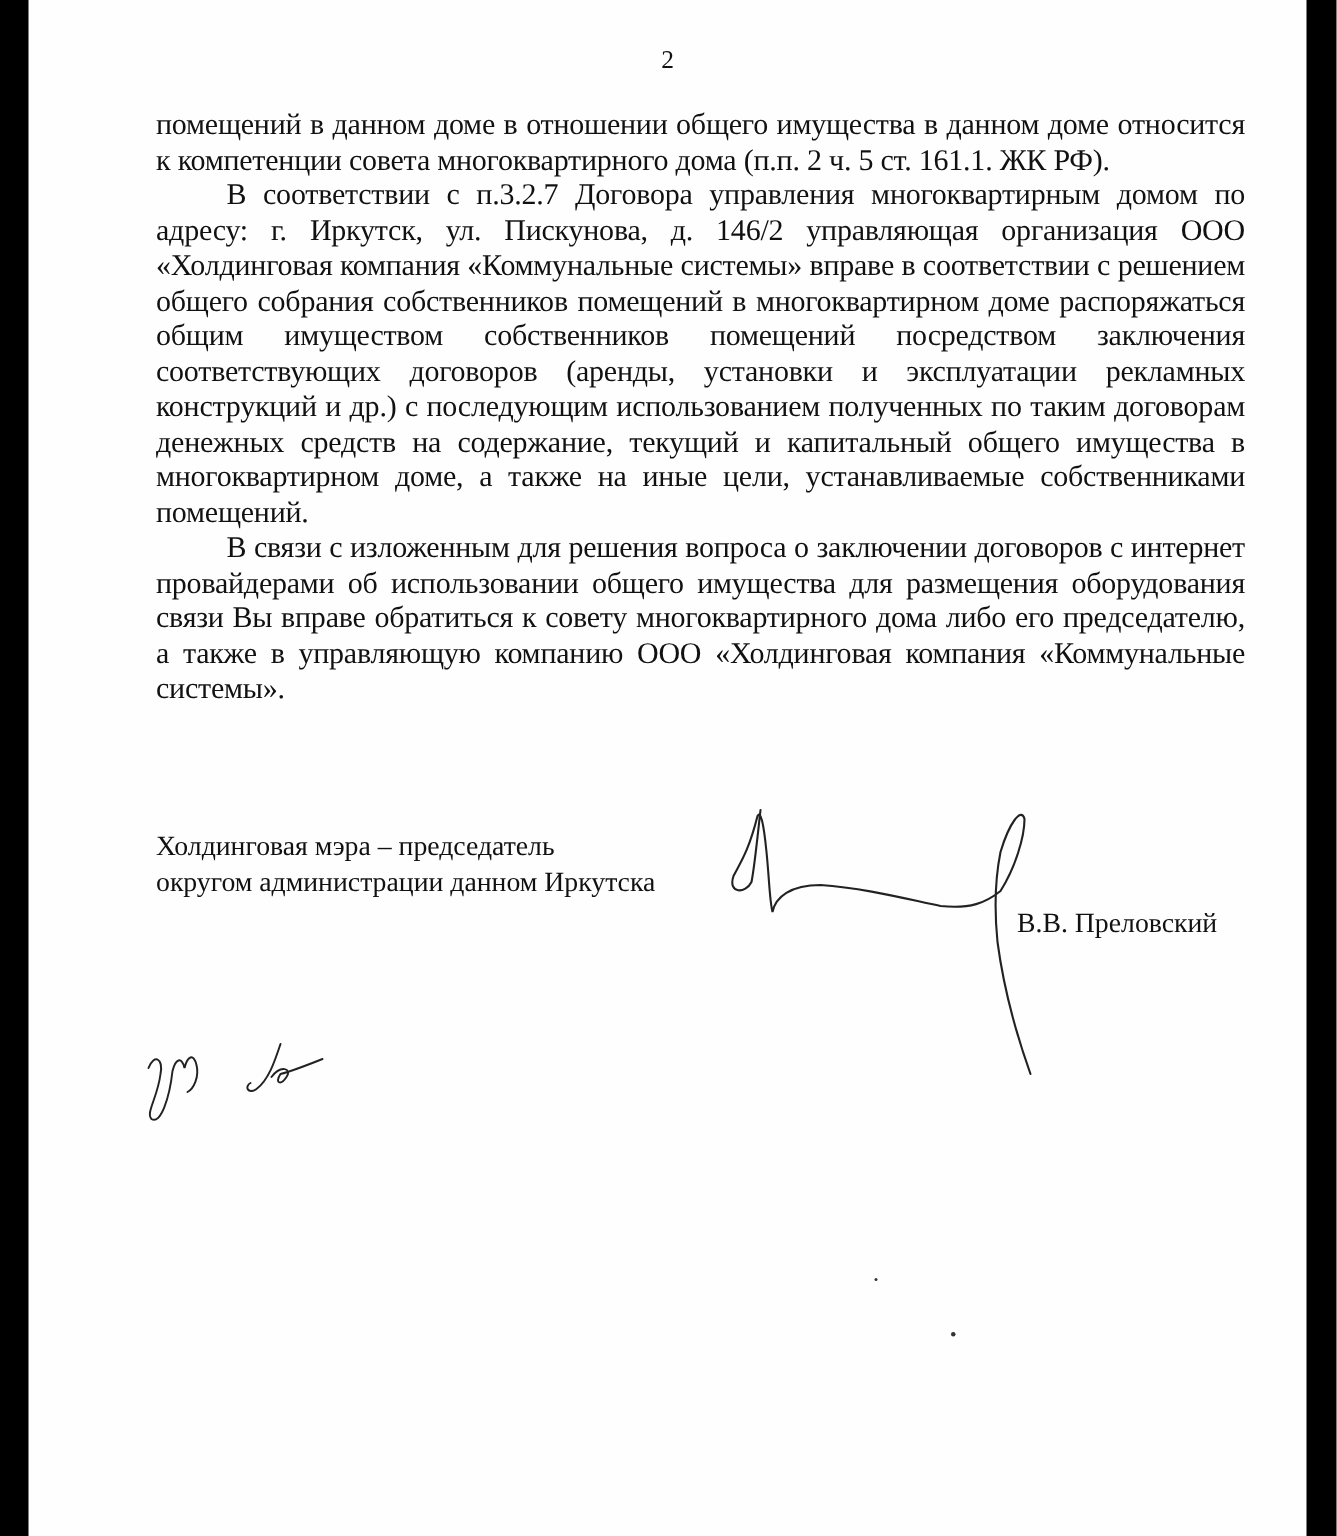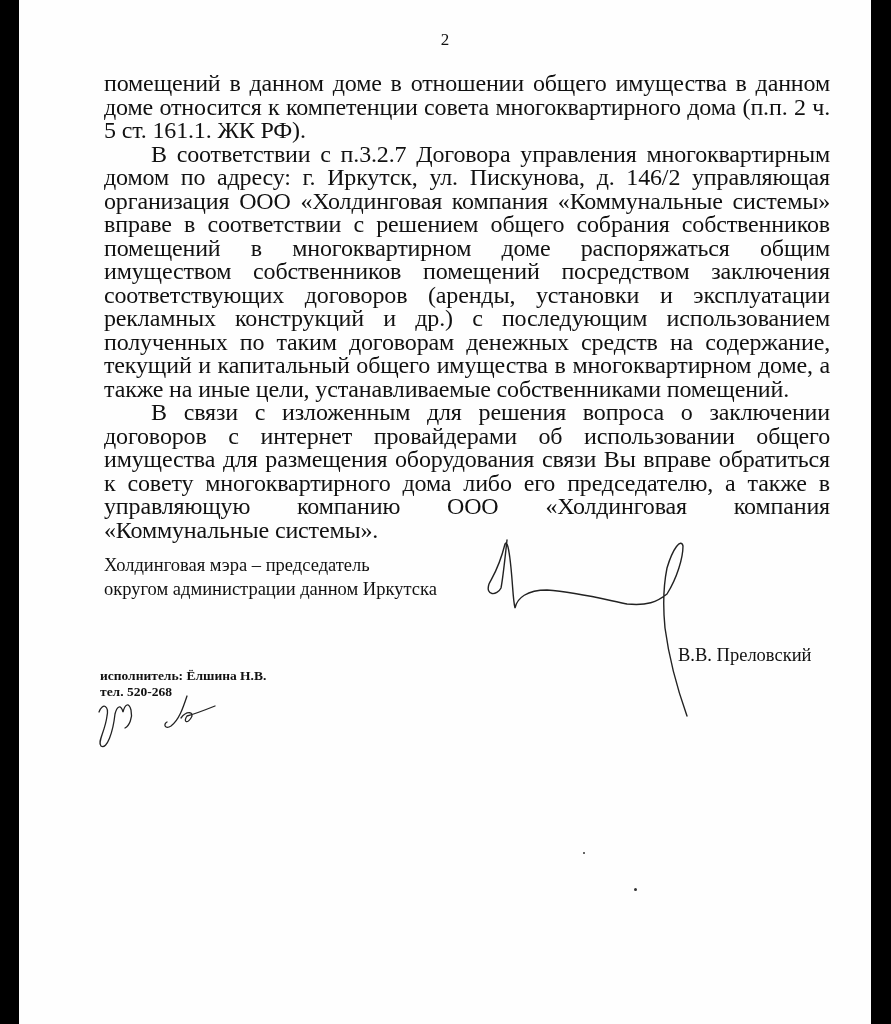--- a/index.html
+++ b/index.html
@@ -9,30 +9,30 @@
   }
   .page {
     position: absolute; left: 19px; top: 0; width: 852px; height: 1024px; background: #fefefe;
   }
   .page-number {
     position: absolute; top: 30px; left: 0; width: 100%; text-align: center;
     font-size: 17px; color: #111;
   }
   .body-text {
     position: absolute; left: 85px; top: 72px; width: 726px;
-    font-size: 24px; line-height: 23.5px; color: #111; text-align: justify;
+    font-size: 20px; line-height: 23.5px; color: #111; text-align: justify;
     letter-spacing: -0.15px;
   }
   .body-text p { margin: 0; }
   .body-text p.indent { text-indent: 47px; }
   .signer {
     position: absolute; left: 85px; top: 554px; font-size: 18.5px; line-height: 23.5px; color: #111;
   }
   .signer-name {
-    position: absolute; left: 659px; top: 606px; font-size: 18.5px; color: #111; margin-top: 39px;
+    position: absolute; left: 659px; top: 606px; font-size: 18.5px; color: #111;
   }
   .executor {
     position: absolute; left: 81px; top: 668px; font-size: 13.5px; line-height: 16px; color: #111;
     font-weight: bold;
   }
   svg.sig { position: absolute; overflow: visible; }
   .speck { position: absolute; width: 3px; height: 3px; background: #333; border-radius: 50%; }
 </style>
 </head>
 <body>
@@ -50,24 +50,20 @@
     <div>Холдинговая мэра – председатель</div>
     <div>округом администрации данном Иркутска</div>
   </div>
 
   <svg class="sig" style="left:468px;top:538px;" width="210" height="180" viewBox="0 0 210 180">
     <path d="M20 2 C18 20, 16 40, 14 50 C10 58, -2 58, 2 46 C6 38, 12 30, 18 6 C20 2, 22 10, 24 30 C26 50, 26 62, 28 70 C30 60, 40 52, 60 52 C90 54, 120 62, 140 66 C160 68, 170 64, 180 56 C190 40, 196 20, 196 8 C194 0, 186 10, 180 30 C176 50, 176 70, 178 90 C182 120, 190 150, 200 178" fill="none" stroke="#222" stroke-width="1.4" stroke-linecap="round"></path>
   </svg>
 
   <div class="signer-name">В.В. Преловский</div>
 
-  <div class="executor">
-    <div>исполнитель: Ёлшина Н.В.</div>
-    <div>тел. 520-268</div>
-  </div>
 
   <svg class="sig" style="left:76px;top:692px;" width="130" height="60" viewBox="0 0 130 60">
     <path d="M4 20 C8 10, 14 14, 12 24 C10 40, 2 50, 6 54 C12 58, 18 40, 20 22 C22 14, 26 12, 28 20 C30 12, 34 10, 36 18 C38 26, 34 34, 30 36" fill="none" stroke="#222" stroke-width="1.3" stroke-linecap="round"></path>
     <path d="M92 4 C88 16, 84 28, 76 34 C70 38, 68 32, 72 30 M86 26 C92 18, 100 20, 96 26 C92 32, 88 30, 92 24 C100 22, 110 18, 120 14" fill="none" stroke="#222" stroke-width="1.3" stroke-linecap="round"></path>
   </svg>
 
   <div class="speck" style="left:564px;top:852px;width:2px;height:2px;"></div>
   <div class="speck" style="left:615px;top:888px;"></div>
 </div>
 

